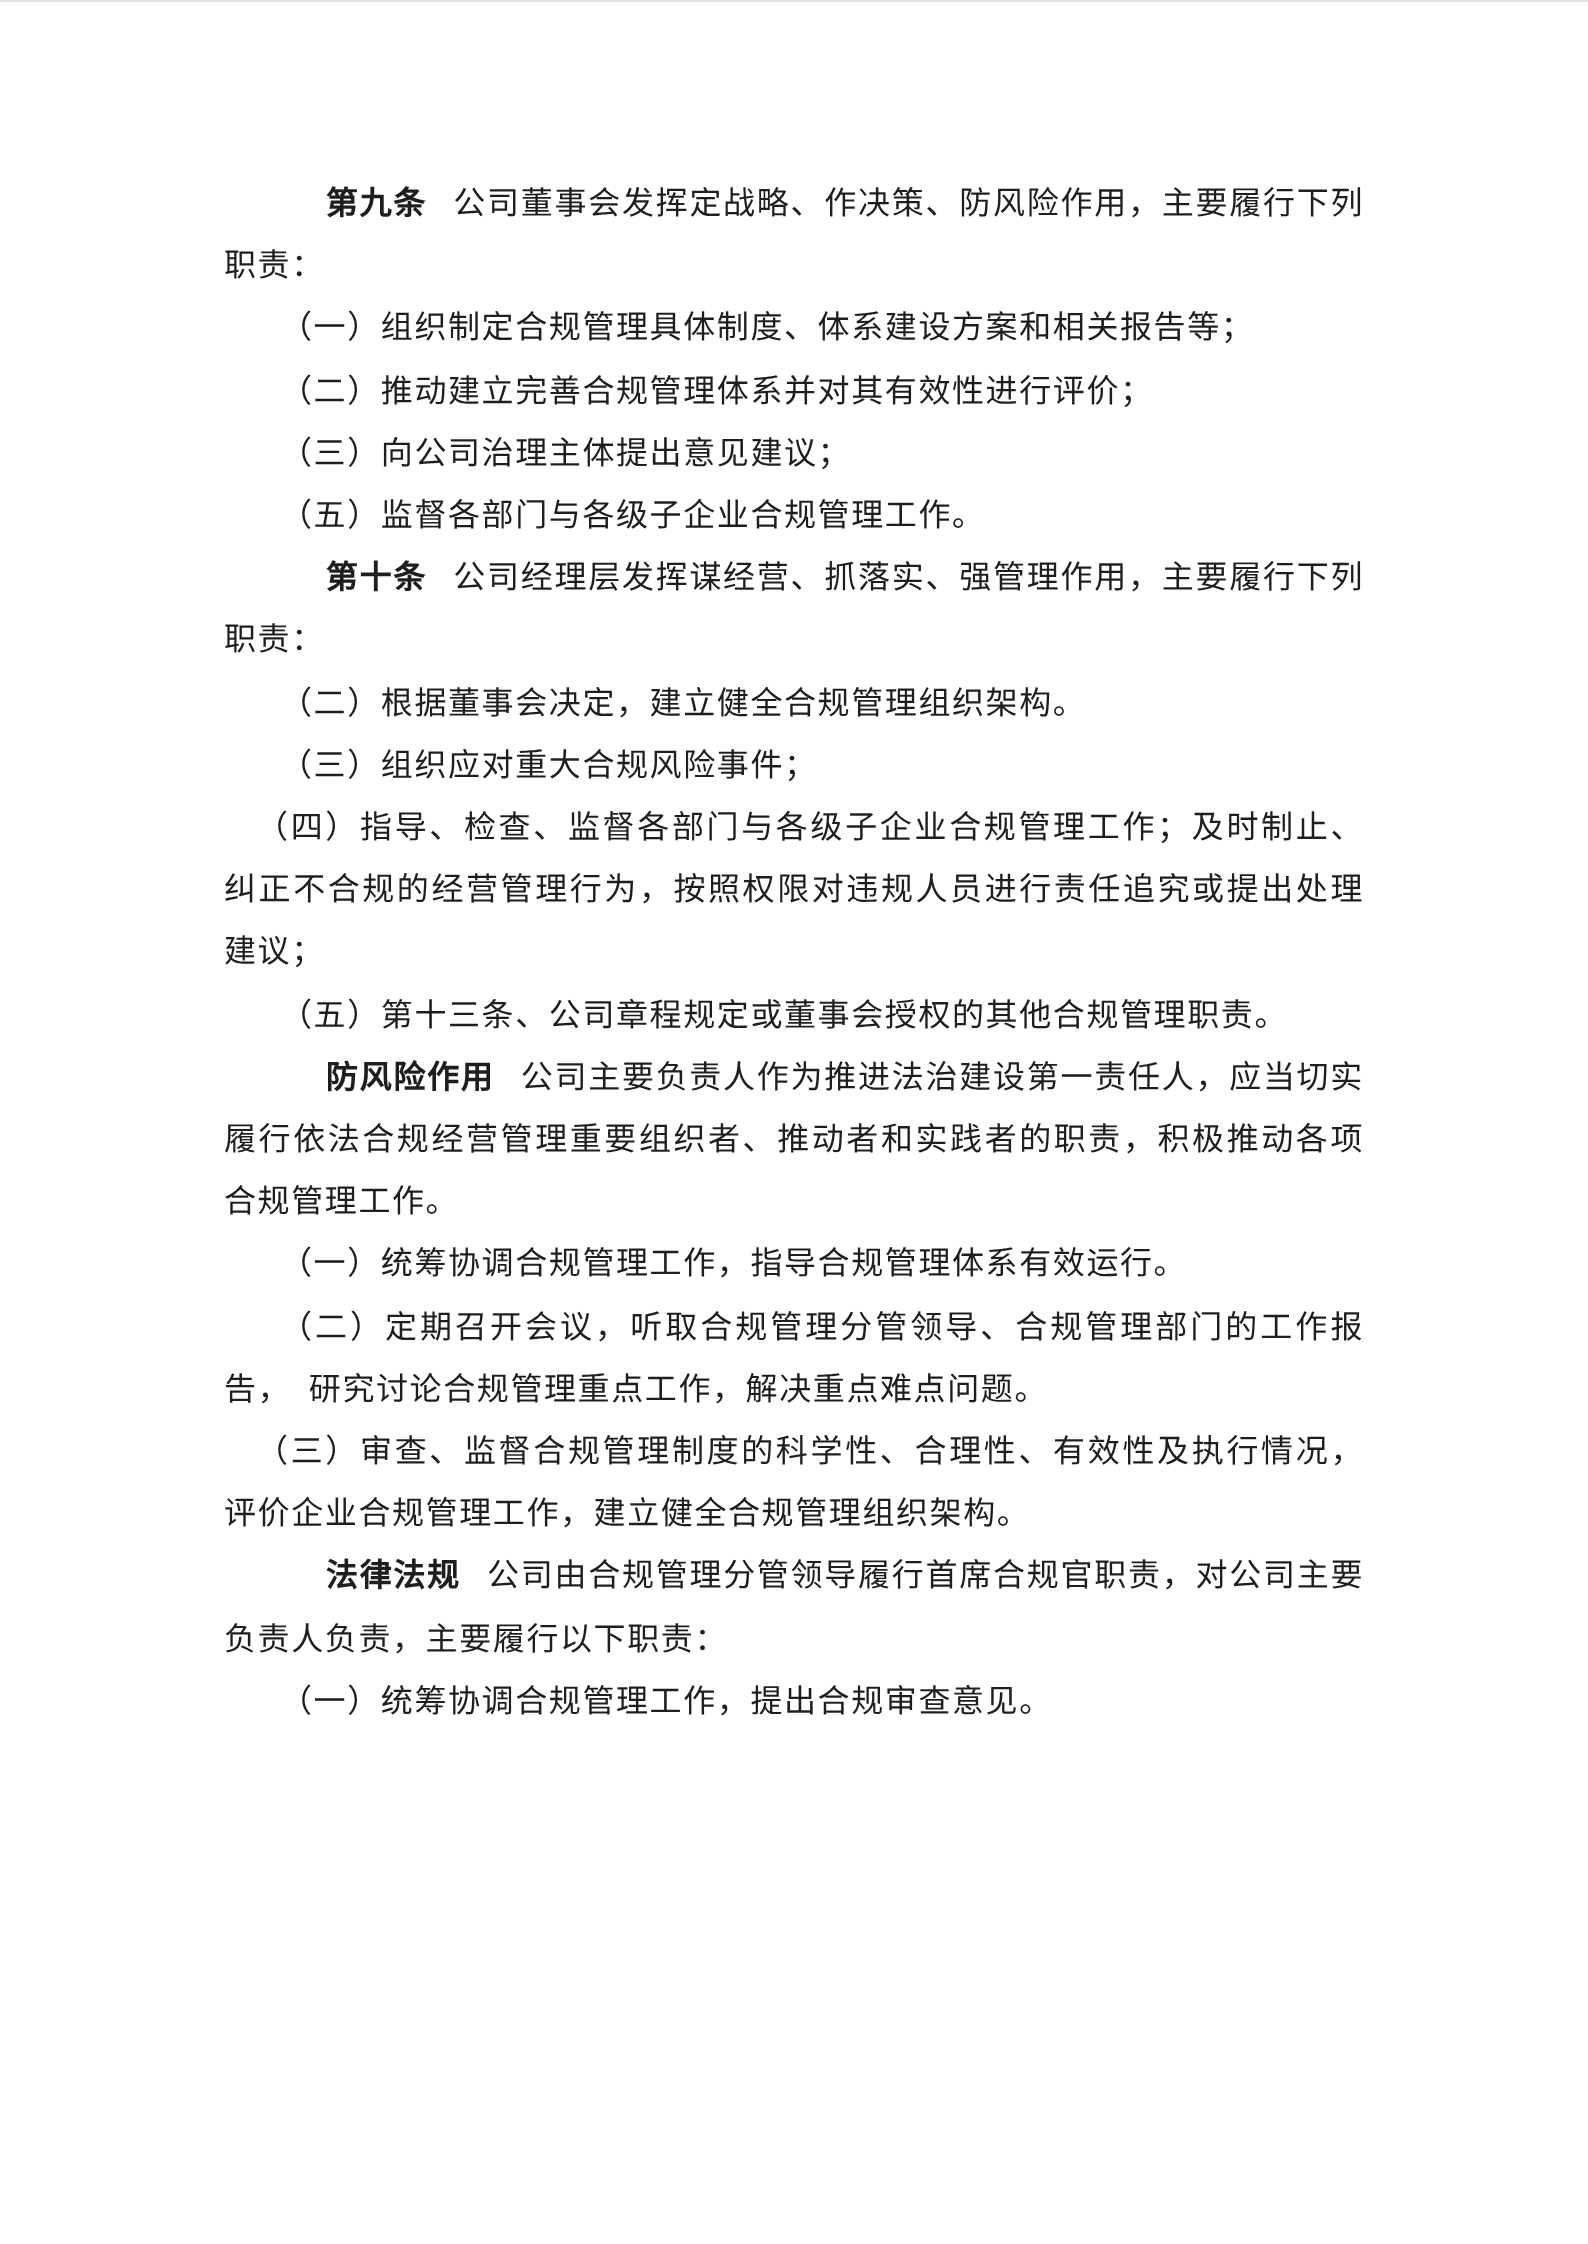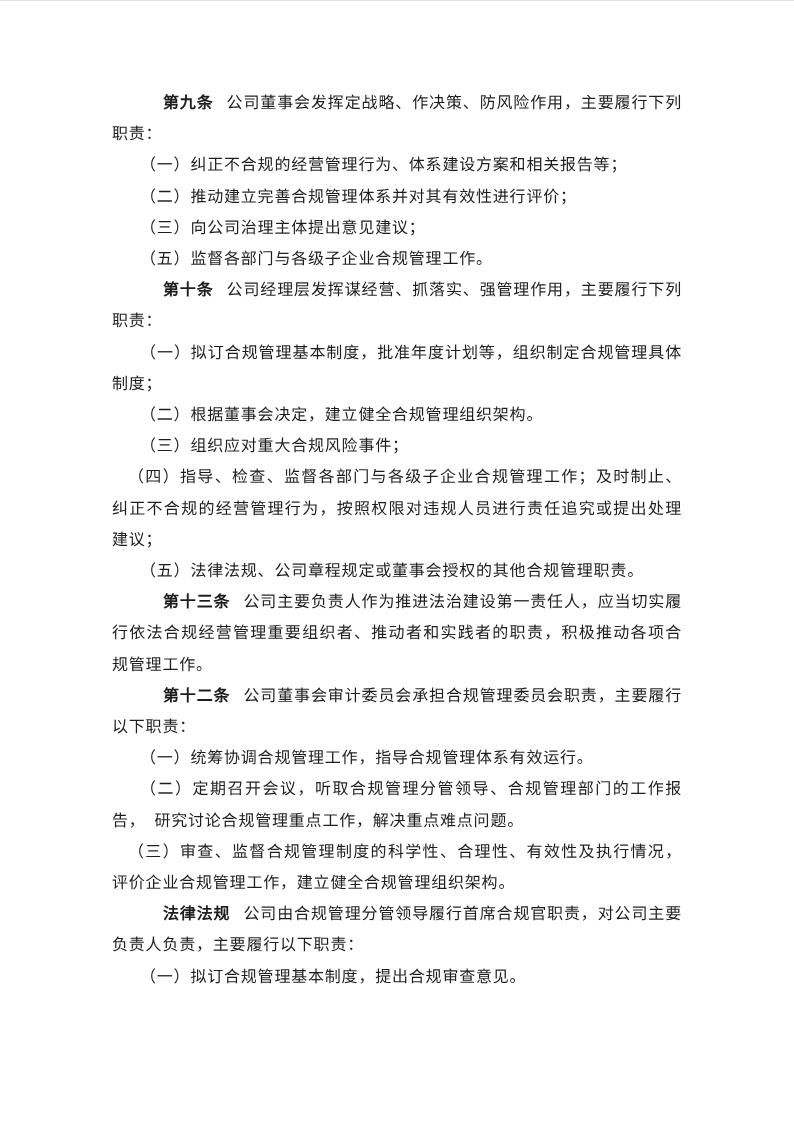--- a/index.html
+++ b/index.html
@@ -46,38 +46,36 @@
     margin-right: 13px;
   }
 </style>
 </head>
 <body>
 
 <div class="page">
 
   <p class="para article"><b class="art-num">第九条</b><span>公司董事会发挥定战略、作决策、防风险作用，主要履行下列职责：</span></p>
 
-  <p class="para item">（一）纠正不合规的经营管理行为、体系建设方案和相关报告等；</p>
+  <p class="para item">（一）组织制定合规管理具体制度、体系建设方案和相关报告等；</p>
   <p class="para item">（二）推动建立完善合规管理体系并对其有效性进行评价；</p>
   <p class="para item">（三）向公司治理主体提出意见建议；</p>
   <p class="para item">（五）监督各部门与各级子企业合规管理工作。</p>
 
   <p class="para article"><b class="art-num">第十条</b><span>公司经理层发挥谋经营、抓落实、强管理作用，主要履行下列职责：</span></p>
 
-  <p class="para item">（一）拟订合规管理基本制度，批准年度计划等，组织制定合规管理具体制度；</p>
   <p class="para item">（二）根据董事会决定，建立健全合规管理组织架构。</p>
   <p class="para item">（三）组织应对重大合规风险事件；</p>
   <p class="para item tight">（四）指导、检查、监督各部门与各级子企业合规管理工作；及时制止、纠正不合规的经营管理行为，按照权限对违规人员进行责任追究或提出处理建议；</p>
-  <p class="para item">（五）法律法规、公司章程规定或董事会授权的其他合规管理职责。</p>
+  <p class="para item">（五）第十三条、公司章程规定或董事会授权的其他合规管理职责。</p>
 
-  <p class="para article"><b class="art-num">第十三条</b><span>公司主要负责人作为推进法治建设第一责任人，应当切实履行依法合规经营管理重要组织者、推动者和实践者的职责，积极推动各项合规管理工作。</span></p>
+  <p class="para article"><b class="art-num">防风险作用</b><span>公司主要负责人作为推进法治建设第一责任人，应当切实履行依法合规经营管理重要组织者、推动者和实践者的职责，积极推动各项合规管理工作。</span></p>
 
-  <p class="para article"><b class="art-num">第十二条</b><span>公司董事会审计委员会承担合规管理委员会职责，主要履行以下职责：</span></p>
 
   <p class="para item">（一）统筹协调合规管理工作，指导合规管理体系有效运行。</p>
   <p class="para item">（二）定期召开会议，听取合规管理分管领导、合规管理部门的工作报告，　研究讨论合规管理重点工作，解决重点难点问题。</p>
   <p class="para item tight">（三）审查、监督合规管理制度的科学性、合理性、有效性及执行情况，评价企业合规管理工作，建立健全合规管理组织架构。</p>
 
   <p class="para article"><b class="art-num">法律法规</b><span>公司由合规管理分管领导履行首席合规官职责，对公司主要负责人负责，主要履行以下职责：</span></p>
 
-  <p class="para item">（一）拟订合规管理基本制度，提出合规审查意见。</p>
+  <p class="para item">（一）统筹协调合规管理工作，提出合规审查意见。</p>
 
 </div>
 
 </body></html>

